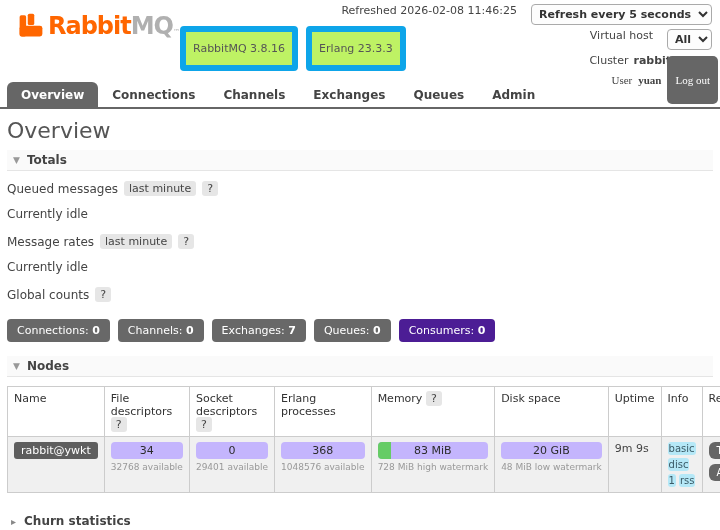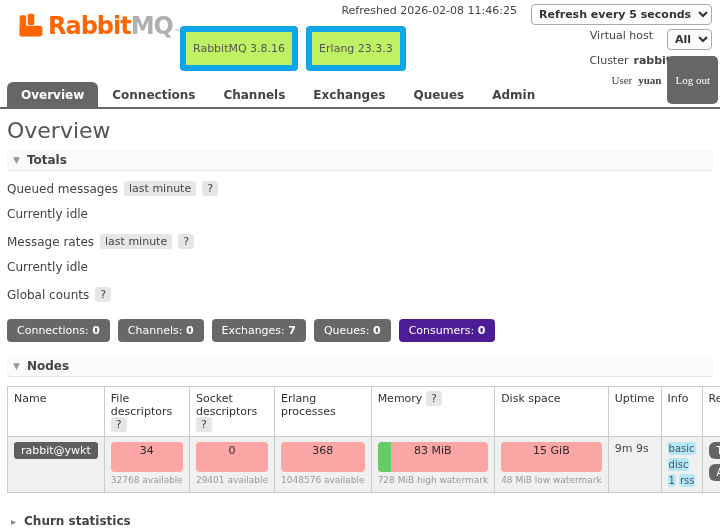--- a/index.html
+++ b/index.html
@@ -72,21 +72,21 @@
   table.nodes th, table.nodes td { border:1px solid #ccc; padding:5px 6px; text-align:left; vertical-align:top; }
   table.nodes th { background:#fff; font-weight:normal; color:#333; }
   table.nodes td { background:#f0f0f0; }
   .col-name { width:84px; } .col-fd, .col-sd, .col-ep, .col-mem, .col-disk { width:97px; }
   .col-up { width:50px; } .col-info { width:54px; } .col-reset { width:72px; }
   .node-pill {
     background:#5e5e5e; color:#fff; border-radius:3px; padding:2px 7px;
     font-size:11px; display:inline-block; white-space:nowrap;
   }
   .bar {
-    position:relative; background:#fca5a5; border-radius:4px; height:30px;
+    position:relative; background:#c4b5fd; border-radius:4px; height:17px;
     line-height:17px; text-align:center; color:#2b2b2b; overflow:hidden;
   }
   .bar .fill { position:absolute; left:0; top:0; bottom:0; background:#66cc66; }
   .fill-mem { width:12%; }
   .bar .val { position:relative; z-index:1; }
   .sub { font-size:9px; color:#999; text-align:center; margin-top:3px; white-space:nowrap; }
   .info-badges { display:flex; flex-wrap:wrap; gap:3px; max-width:50px; }
   .info-badge { background:#b5e8f7; color:#3a5a66; border-radius:3px; padding:1px 1px; font-size:10px; }
   .reset-btns { display:flex; flex-direction:column; gap:5px; align-items:flex-start; }
   .btn-node {
@@ -219,21 +219,21 @@
         </td>
         <td>
           <div class="bar"><span class="val">368</span></div>
           <div class="sub">1048576 available</div>
         </td>
         <td>
           <div class="bar"><span class="fill fill-mem"></span><span class="val">83 MiB</span></div>
           <div class="sub">728 MiB high watermark</div>
         </td>
         <td>
-          <div class="bar"><span class="val">15 GiB</span></div>
+          <div class="bar"><span class="val">20 GiB</span></div>
           <div class="sub">48 MiB low watermark</div>
         </td>
         <td>9m 9s</td>
         <td>
           <div class="info-badges">
             <span class="info-badge">basic</span>
             <span class="info-badge">disc</span>
             <span class="info-badge">1</span>
             <span class="info-badge">rss</span>
           </div>

